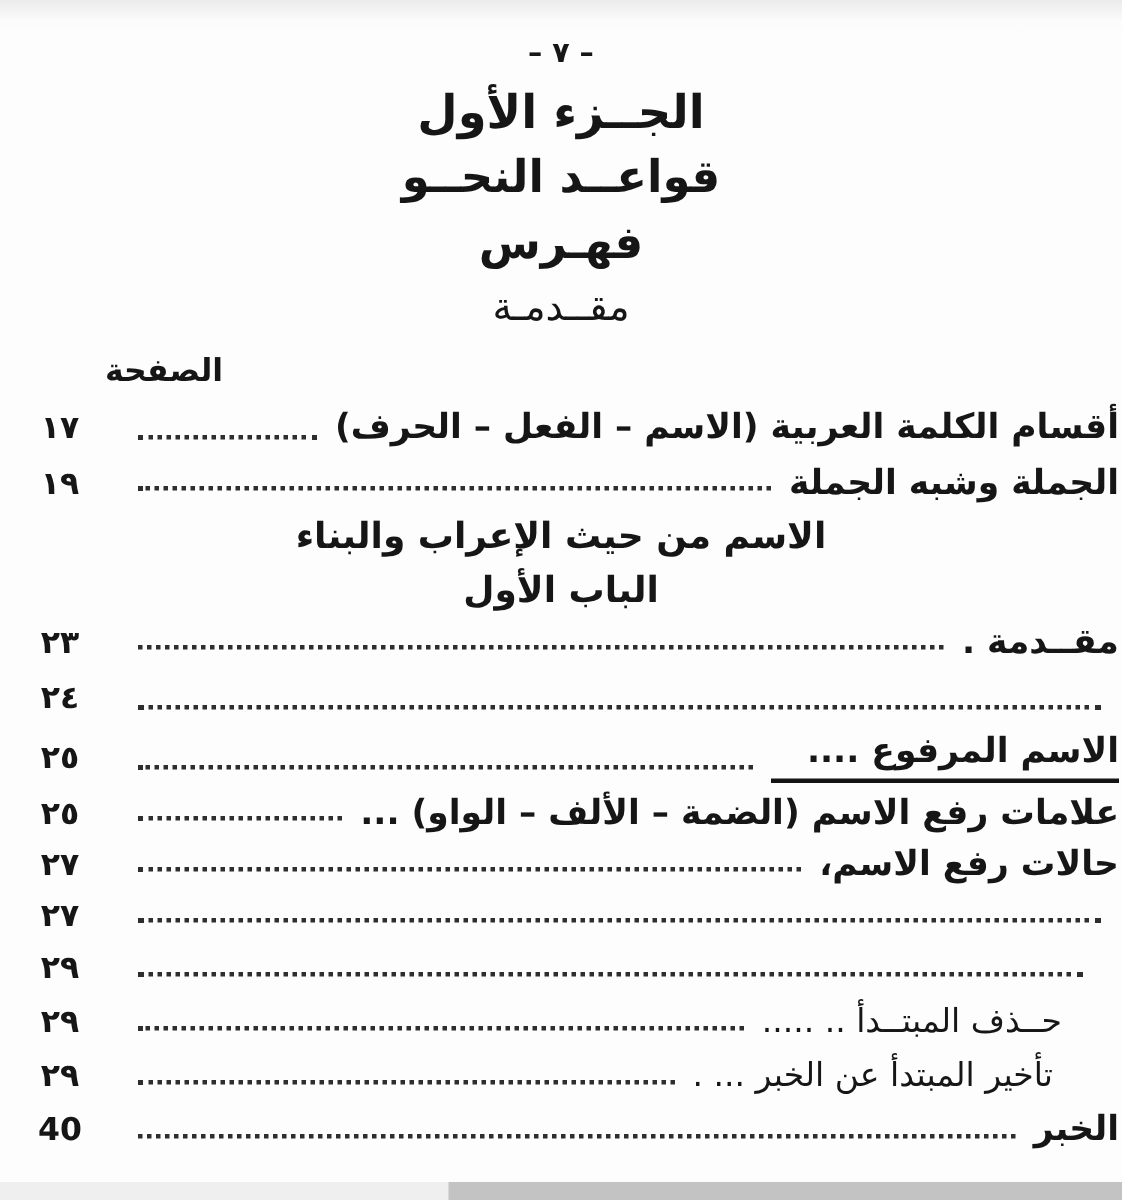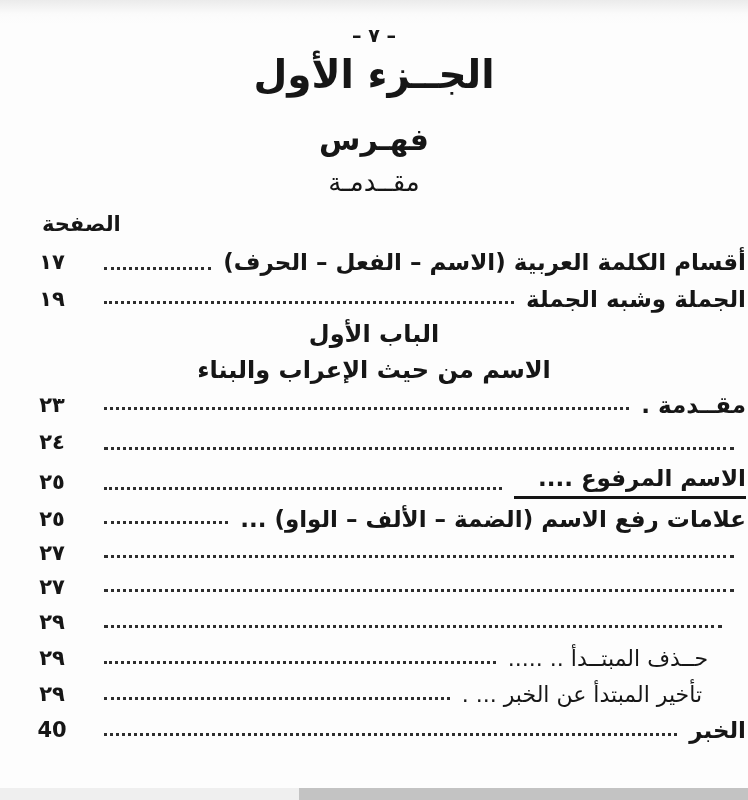--- a/index.html
+++ b/index.html
@@ -8,41 +8,41 @@
     font-family:"DejaVu Sans", sans-serif;
     background:#ffffff;
   }
   .page{
     position:relative;width:748px;height:800px;overflow:hidden;
     direction:rtl;color:#161616;
     background:linear-gradient(to bottom,#ebebeb 0px,#fbfbfb 14px,#fdfdfd 24px,#fdfdfd 100%);
   }
   .head{ text-align:center; }
   .page-marker{ padding-top:24px; font-size:19px; font-weight:bold; letter-spacing:2px; }
-  .h-part  { margin-top:8px;  font-size:39px; font-weight:bold; line-height:42px;}
+  .h-part  { margin-top:8px;  font-size:31px; font-weight:bold; line-height:42px;}
   .h-book  { font-size:30px; font-weight:bold; line-height:45px;}
-  .h-index { font-size:30px; font-weight:bold; line-height:44px;margin-top:22px;}
+  .h-index { font-size:30px; font-weight:bold; line-height:44px;}
   .h-intro { font-size:26px; font-weight:normal; line-height:40px;}
   .col-header{
-    text-align:left; padding-left:42px; margin-top:8px;
+    text-align:left; padding-left:70px; margin-top:8px;
     font-size:21px; font-weight:bold; line-height:28px;
   }
   .toc{ margin-top:4px; }
   .row{
     display:flex; align-items:center; height:34px;
     font-size:23px; font-weight:bold; padding-right:2px;
   }
   .row .title{ white-space:nowrap;text-align:center; }
   .row .leader{
     flex:1; height:0; border-bottom:3px dotted #2e2e2e;
     align-self:flex-end; margin:0 12px 12px 12px;
   }
   .row .pagenum{
     flex:none; width:80px; text-align:center;
-    font-size:21px; font-weight:bold;padding-left:12px;
+    font-size:21px; font-weight:bold;
   }
   .row.first{ height:40px; }
   .row.chapter{ font-size:27px; height:40px; }
   .row.underlined{ height:40px; }
   .row.underlined .title{
     border-bottom:3px solid #141414; padding-bottom:5px; padding-left:24px;
   }
   .row.light{ font-weight:normal; font-size:22px; height:36px; }
   .center-heading{
     text-align:center; font-size:24px; font-weight:bold;
@@ -59,59 +59,61 @@
   }
 </style>
 </head>
 <body>
 
 <div class="page">
 
   <div class="head">
     <div class="page-marker">– ٧ –</div>
     <div class="h-part">الجــزء الأول</div>
+    <div class="h-book">قواعــد النحــو</div>
     <div class="h-index">فهـرس</div>
     <div class="h-intro">مقــدمـة</div>
   </div>
 
   <div class="col-header">الصفحة</div>
 
   <div class="toc">
       <div class="row first">
         <span class="title">أقسام الكلمة العربية (الاسم – الفعل – الحرف)</span>
         <div class="leader"></div>
         <span class="pagenum">١٧</span>
       </div>
       <div class="row">
         <span class="title">الجملة وشبه الجملة</span>
         <div class="leader"></div>
         <span class="pagenum">١٩</span>
       </div>
+      <div class="center-heading">الاسم من حيث الإعراب والبناء</div>
       <div class="center-heading">الباب الأول</div>
-      <div class="center-heading">الاسم من حيث الإعراب والبناء</div>
       <div class="row">
         <span class="title">مقــدمة .</span>
         <div class="leader"></div>
         <span class="pagenum">٢٣</span>
       </div>
       <div class="row chapter">
         <div class="leader"></div>
         <span class="pagenum">٢٤</span>
       </div>
       <div class="row underlined">
         <span class="title">الاسم المرفوع ....</span>
         <div class="leader"></div>
         <span class="pagenum">٢٥</span>
       </div>
       <div class="row">
         <span class="title">علامات رفع الاسم (الضمة – الألف – الواو) ...</span>
         <div class="leader"></div>
         <span class="pagenum">٢٥</span>
       </div>
       <div class="row">
+        <span class="title">حالات رفع الاسم،</span>
         <div class="leader"></div>
         <span class="pagenum">٢٧</span>
       </div>
       <div class="row">
         <div class="leader"></div>
         <span class="pagenum">٢٧</span>
       </div>
       <div class="row light" style="padding-right: 14px;">
         <div class="leader"></div>
         <span class="pagenum">٢٩</span>

